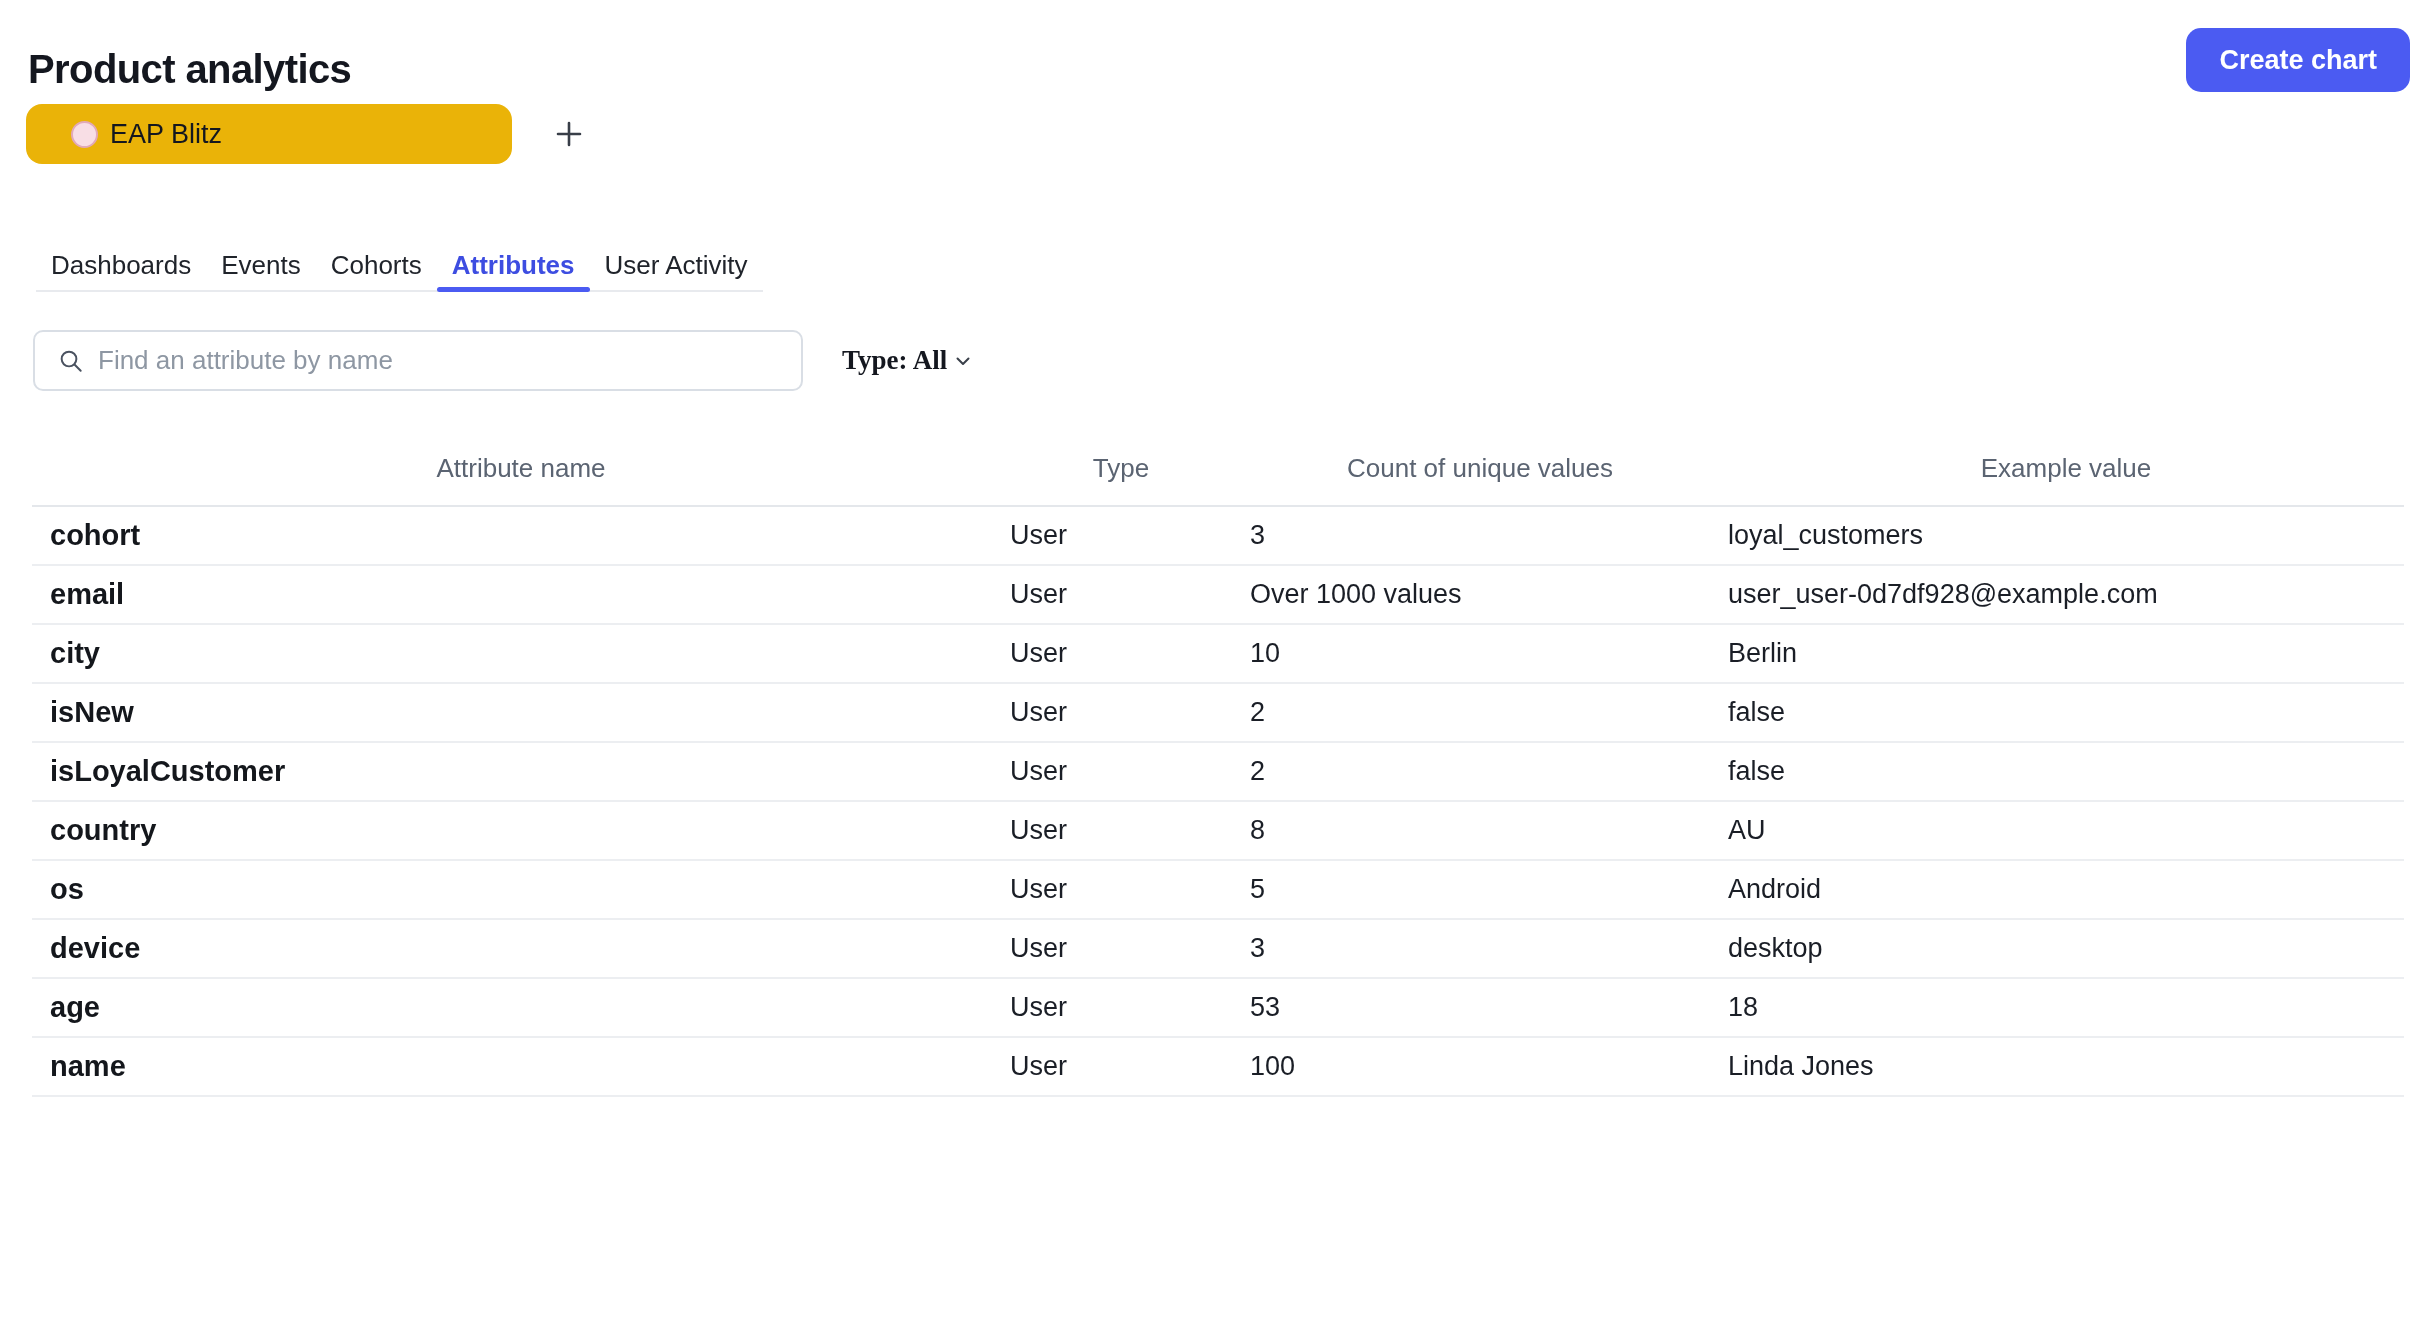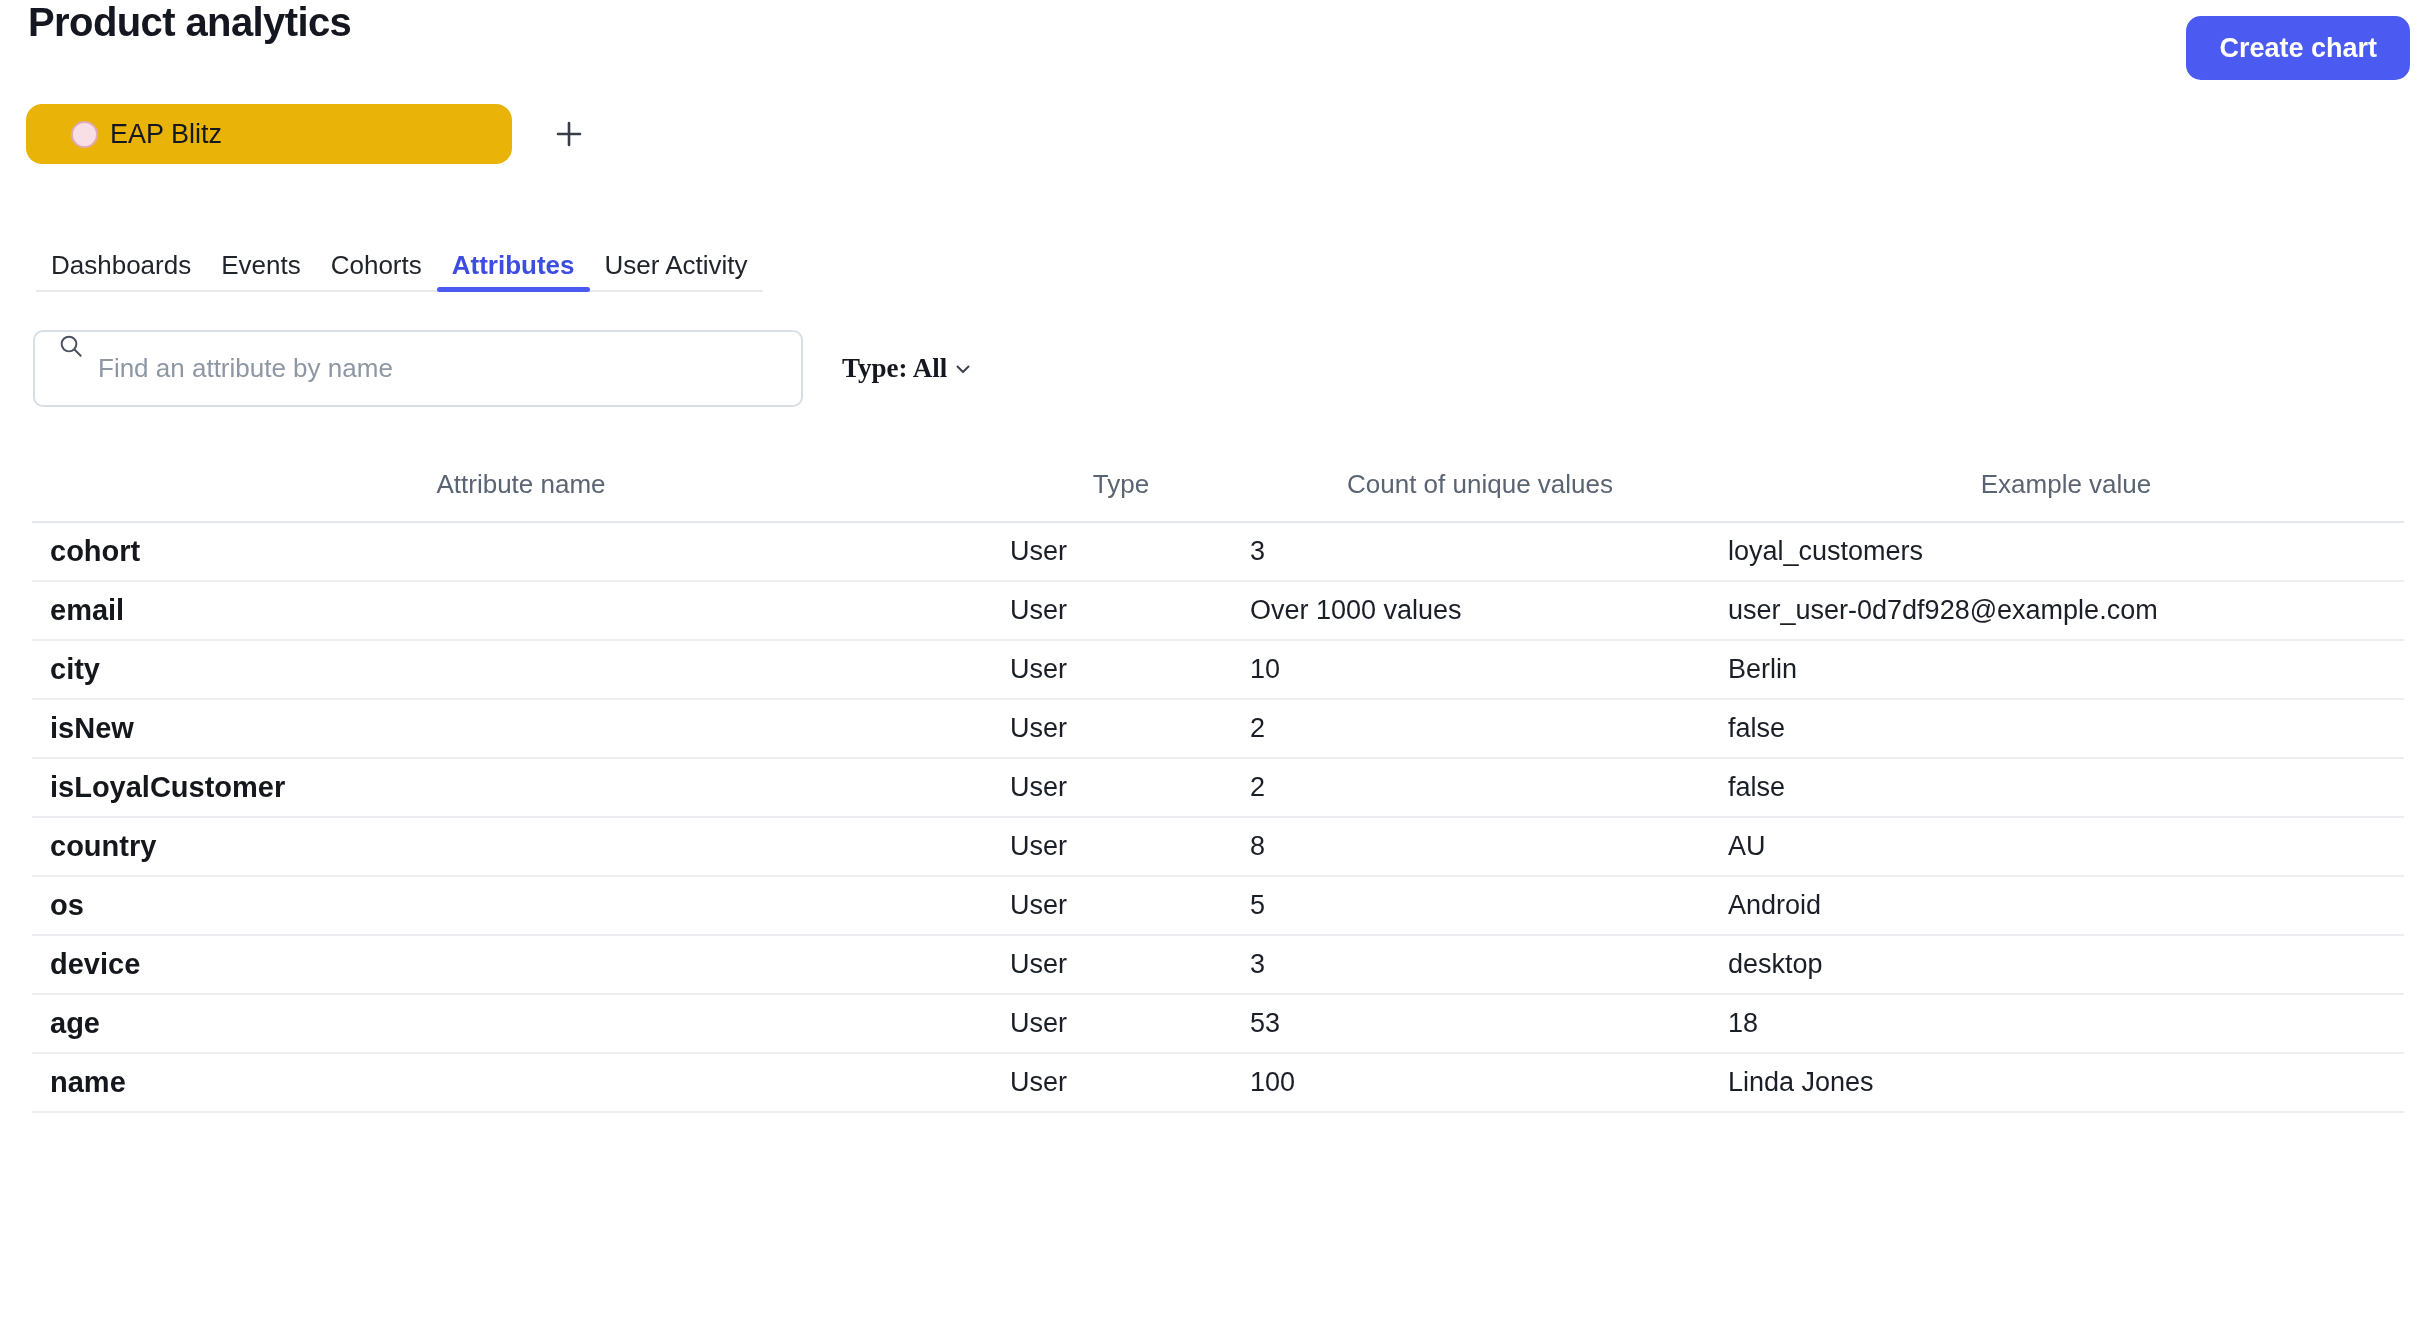--- a/index.html
+++ b/index.html
@@ -11,21 +11,21 @@
     overflow: hidden;
   }
   .page { width: 100%; height: 100%; padding: 0 26px; }
 
   
   .top-row {
     height: 92px;
     padding-top: 0;
     display: flex;
     justify-content: space-between;
-    align-items: flex-start;
+    align-items: flex-end;
     gap: 8px;
   }
   h1.page-title {
     font-size: 40px;
     font-weight: 700;
     letter-spacing: -0.6px;
     color: #14171F;
     padding-left: 2px;
   }
   .btn-primary {
@@ -111,25 +111,26 @@
 
   
   .filter-row {
     margin-top: 38px;
     margin-left: 7px;
     display: flex;
     align-items: center;
   }
   .search-box {
     width: 770px;
-    height: 77px;
+    height: 61px;
     border: 2px solid #D9DEE5;
     border-radius: 10px;
     background: #fff;
     display: flex;
+    align-items: center;
     padding: 0 22px;
   }
   .search-box svg { flex: none; }
   .search-box input {
     flex: 1;
     border: none;
     outline: none;
     margin-left: 13px;
     font-family: inherit;
     font-size: 26px;

